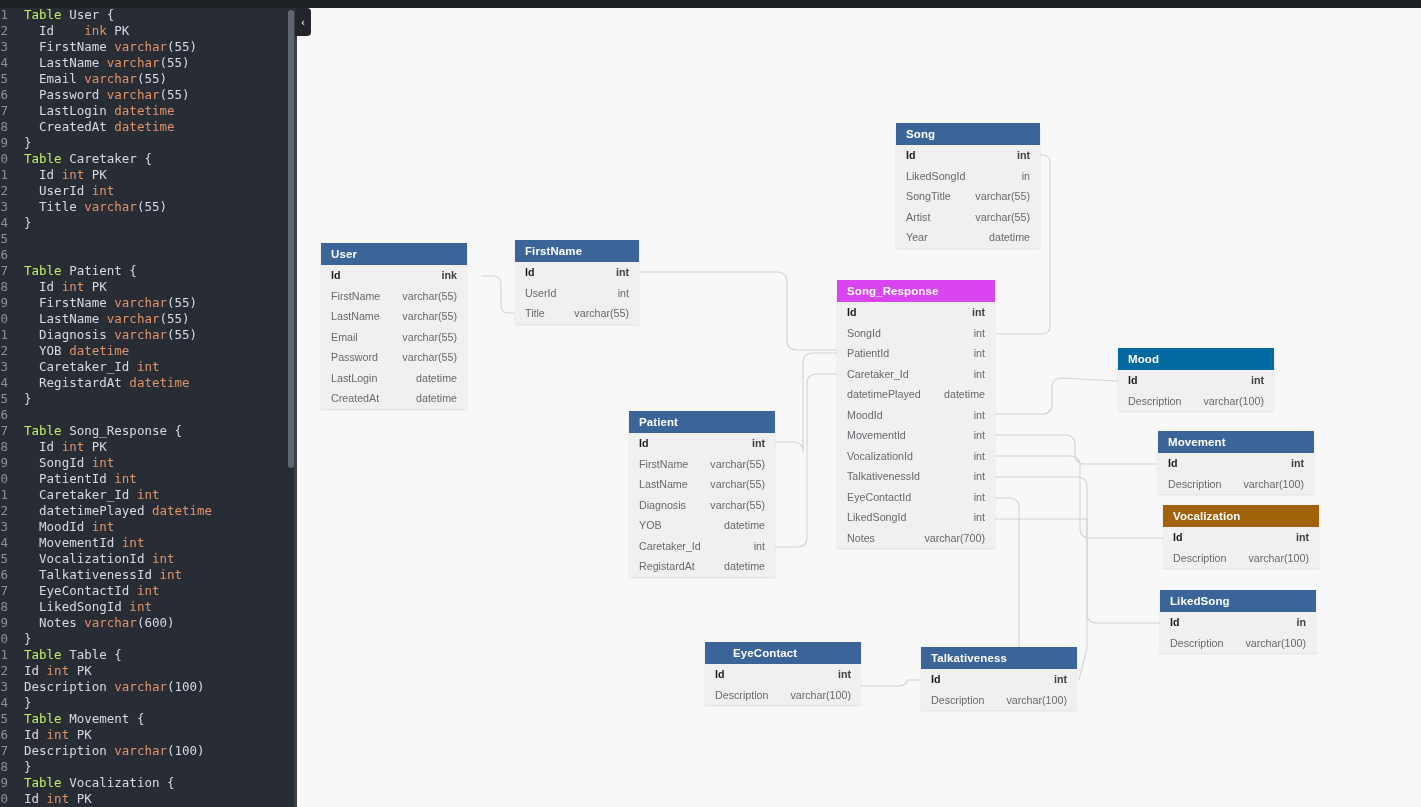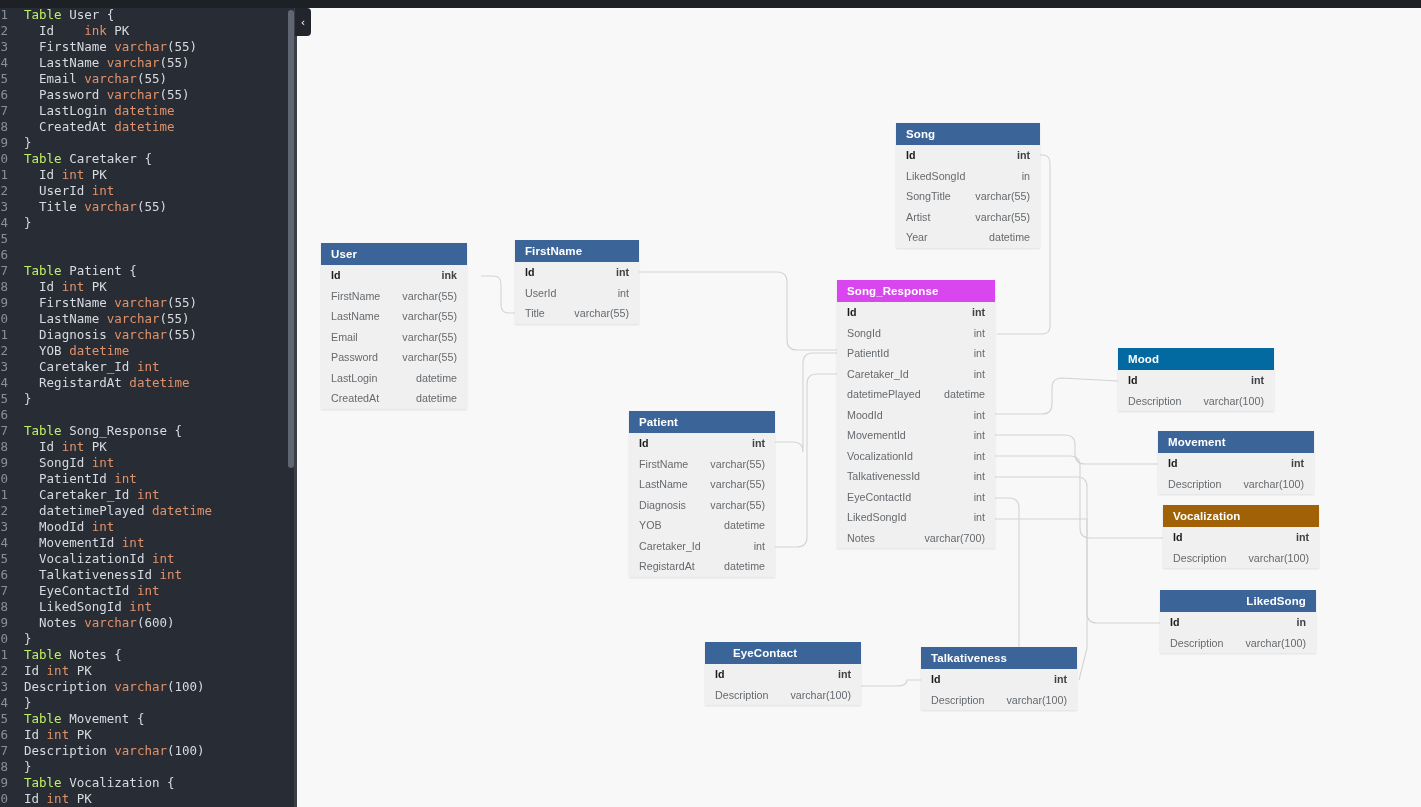--- a/index.html
+++ b/index.html
@@ -136,21 +136,21 @@
         <div class="code-line"><span class="ln">31</span><span class="ctext"><span class="pln">  Caretaker_Id </span><span class="typ">int</span></span></div>
         <div class="code-line"><span class="ln">32</span><span class="ctext"><span class="pln">  datetimePlayed </span><span class="typ">datetime</span></span></div>
         <div class="code-line"><span class="ln">33</span><span class="ctext"><span class="pln">  MoodId </span><span class="typ">int</span></span></div>
         <div class="code-line"><span class="ln">34</span><span class="ctext"><span class="pln">  MovementId </span><span class="typ">int</span></span></div>
         <div class="code-line"><span class="ln">35</span><span class="ctext"><span class="pln">  VocalizationId </span><span class="typ">int</span></span></div>
         <div class="code-line"><span class="ln">36</span><span class="ctext"><span class="pln">  TalkativenessId </span><span class="typ">int</span></span></div>
         <div class="code-line"><span class="ln">37</span><span class="ctext"><span class="pln">  EyeContactId </span><span class="typ">int</span></span></div>
         <div class="code-line"><span class="ln">38</span><span class="ctext"><span class="pln">  LikedSongId </span><span class="typ">int</span></span></div>
         <div class="code-line"><span class="ln">39</span><span class="ctext"><span class="pln">  Notes </span><span class="typ">varchar</span><span class="pln">(600)</span></span></div>
         <div class="code-line"><span class="ln">40</span><span class="ctext"><span class="pln">}</span></span></div>
-        <div class="code-line"><span class="ln">41</span><span class="ctext"><span class="kw">Table </span><span class="pln">Notes {</span></span></div>
+        <div class="code-line"><span class="ln">41</span><span class="ctext"><span class="kw">Table </span><span class="pln">Table {</span></span></div>
         <div class="code-line"><span class="ln">42</span><span class="ctext"><span class="pln">Id </span><span class="typ">int </span><span class="pln">PK</span></span></div>
         <div class="code-line"><span class="ln">43</span><span class="ctext"><span class="pln">Description </span><span class="typ">varchar</span><span class="pln">(100)</span></span></div>
         <div class="code-line"><span class="ln">44</span><span class="ctext"><span class="pln">}</span></span></div>
         <div class="code-line"><span class="ln">45</span><span class="ctext"><span class="kw">Table </span><span class="pln">Movement {</span></span></div>
         <div class="code-line"><span class="ln">46</span><span class="ctext"><span class="pln">Id </span><span class="typ">int </span><span class="pln">PK</span></span></div>
         <div class="code-line"><span class="ln">47</span><span class="ctext"><span class="pln">Description </span><span class="typ">varchar</span><span class="pln">(100)</span></span></div>
         <div class="code-line"><span class="ln">48</span><span class="ctext"><span class="pln">}</span></span></div>
         <div class="code-line"><span class="ln">49</span><span class="ctext"><span class="kw">Table </span><span class="pln">Vocalization {</span></span></div>
         <div class="code-line"><span class="ln">50</span><span class="ctext"><span class="pln">Id </span><span class="typ">int </span><span class="pln">PK</span></span></div>
       </div>
@@ -356,21 +356,21 @@
           <div class="tbl-row pk">
             <span class="fname">Id</span>
             <span class="ftype">int</span>
           </div>
           <div class="tbl-row">
             <span class="fname">Description</span>
             <span class="ftype">varchar(100)</span>
           </div>
         </div>
         <div class="tbl" style="left: 863px; top: 582px; width: 156px;">
-          <div class="tbl-head" style="background: rgb(59, 101, 152); text-align: right;">LikedSong</div>
+          <div class="tbl-head" style="background: rgb(59, 101, 152);">LikedSong</div>
           <div class="tbl-row pk">
             <span class="fname">Id</span>
             <span class="ftype">in</span>
           </div>
           <div class="tbl-row">
             <span class="fname">Description</span>
             <span class="ftype">varchar(100)</span>
           </div>
         </div>
         <div class="tbl" style="left: 408px; top: 634px; width: 156px;">

